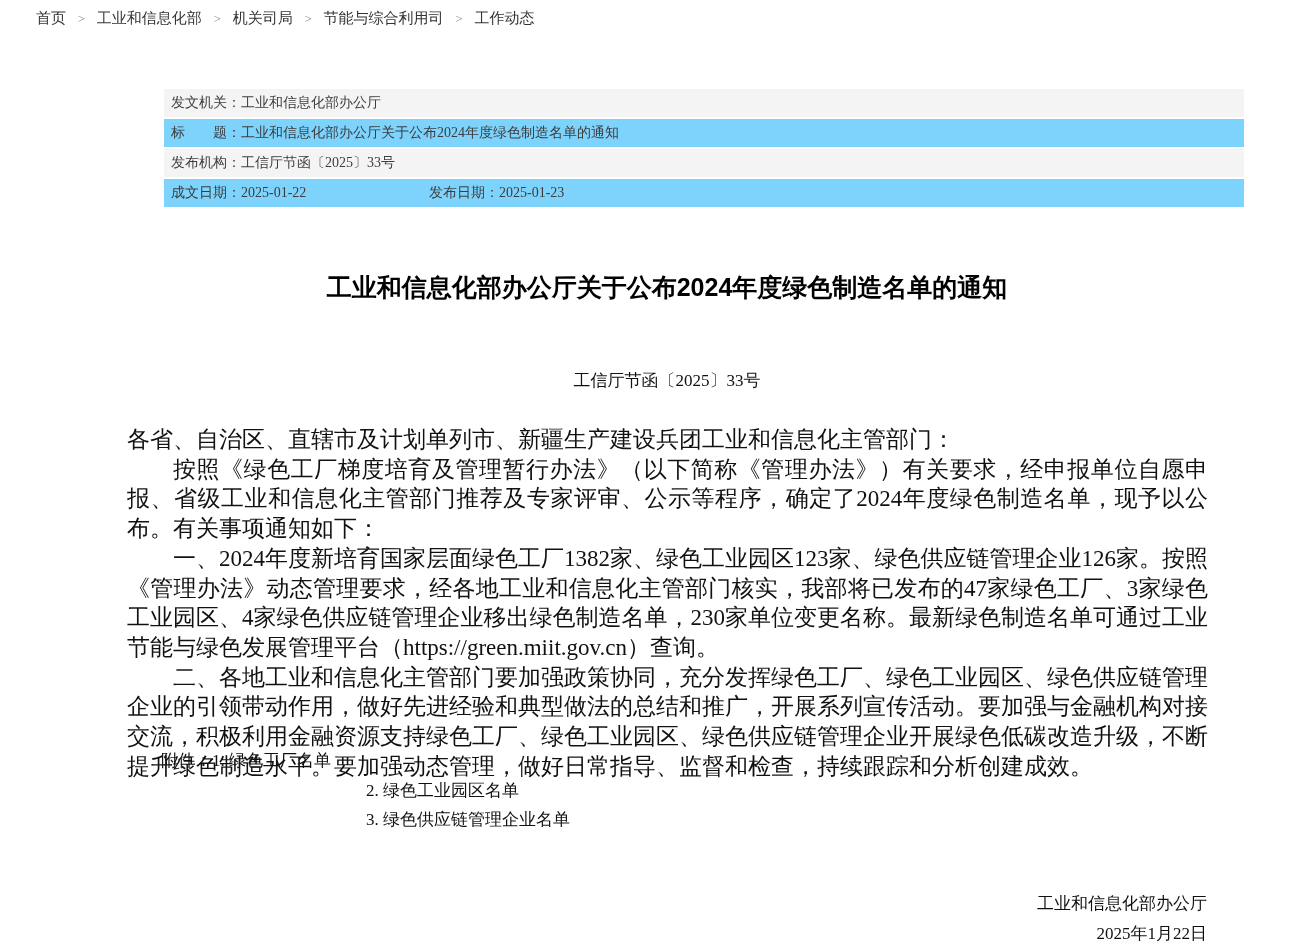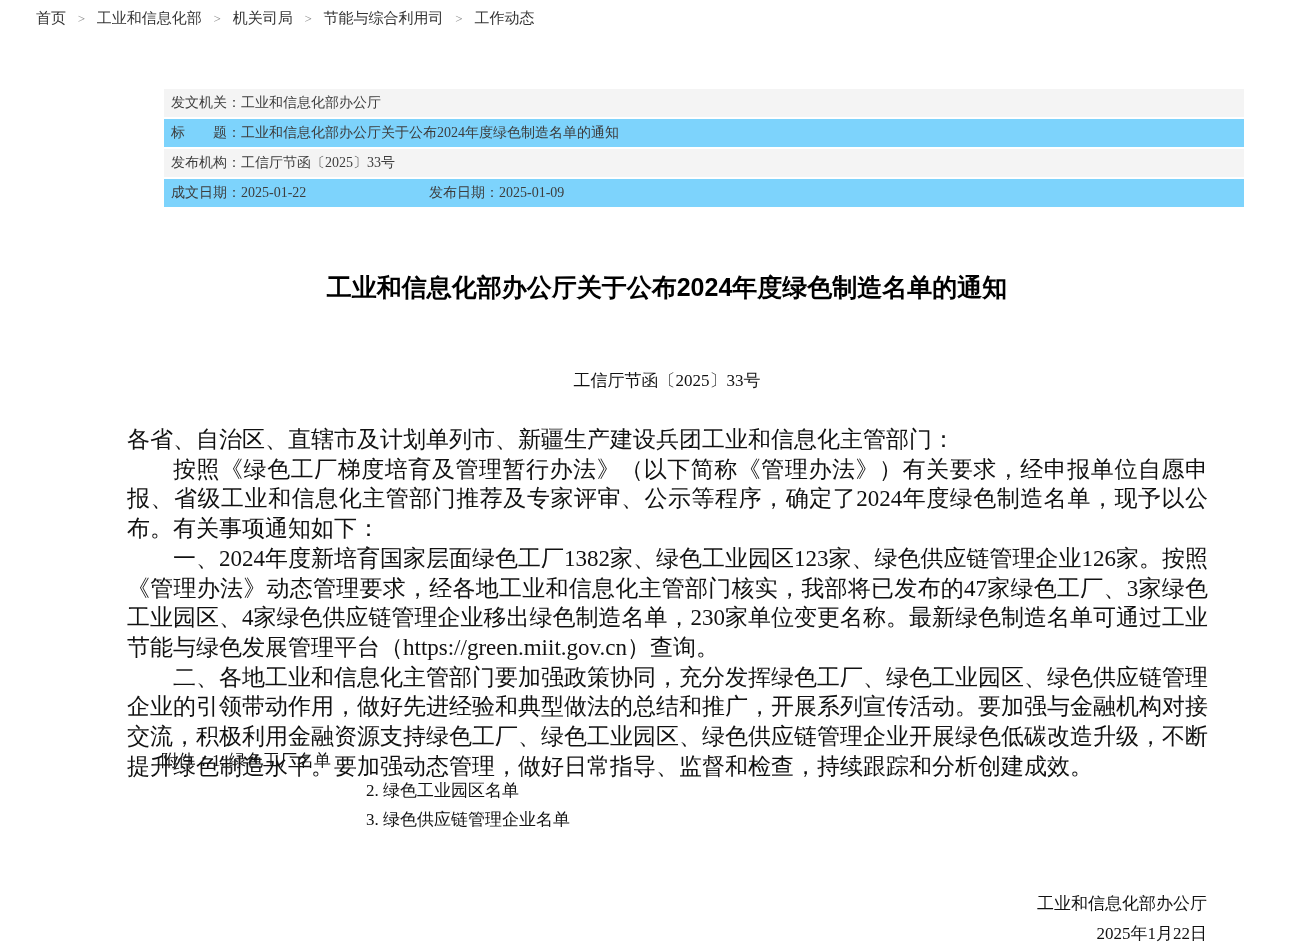--- a/index.html
+++ b/index.html
@@ -74,21 +74,21 @@
     <span class="meta-cell"><span class="meta-label">发文机关：</span><span class="meta-value">工业和信息化部办公厅</span></span>
   </div>
   <div class="meta-row">
     <span class="meta-cell"><span class="meta-label">标　　题：</span><span class="meta-value">工业和信息化部办公厅关于公布2024年度绿色制造名单的通知</span></span>
   </div>
   <div class="meta-row shaded">
     <span class="meta-cell"><span class="meta-label">发布机构：</span><span class="meta-value">工信厅节函〔2025〕33号</span></span>
   </div>
   <div class="meta-row">
     <span class="meta-cell first"><span class="meta-label">成文日期：</span><span class="meta-value">2025-01-22</span></span>
-    <span class="meta-cell"><span class="meta-label">发布日期：</span><span class="meta-value">2025-01-09</span></span>
+    <span class="meta-cell"><span class="meta-label">发布日期：</span><span class="meta-value">2025-01-23</span></span>
   </div>
 </div>
 
 <h1 class="doc-title">工业和信息化部办公厅关于公布2024年度绿色制造名单的通知</h1>
 
 <div class="doc-number">工信厅节函〔2025〕33号</div>
 
 <div class="body-text">
   <p class="para">各省、自治区、直辖市及计划单列市、新疆生产建设兵团工业和信息化主管部门：</p>
   <p class="para indent">按照《绿色工厂梯度培育及管理暂行办法》（以下简称《管理办法》）有关要求，经申报单位自愿申报、省级工业和信息化主管部门推荐及专家评审、公示等程序，确定了2024年度绿色制造名单，现予以公布。有关事项通知如下：</p>

